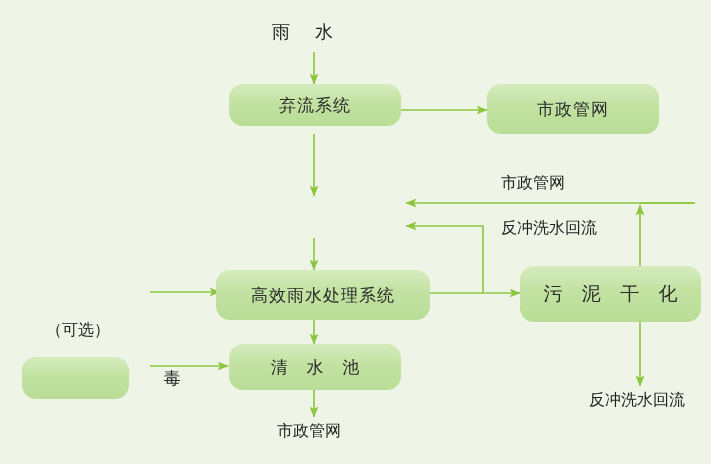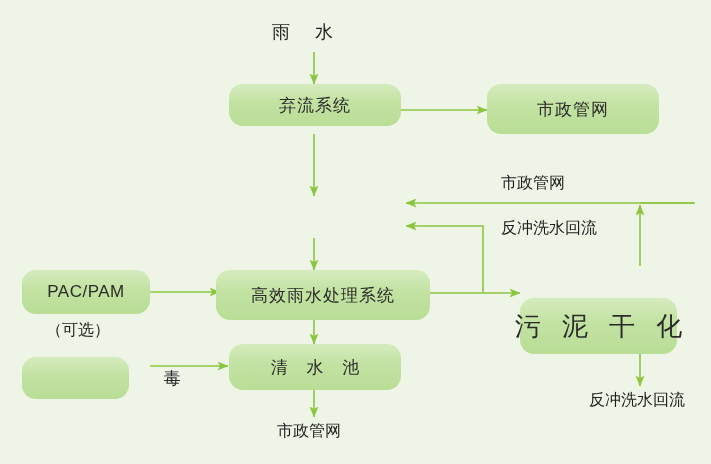--- a/index.html
+++ b/index.html
@@ -103,29 +103,28 @@
 
   <div class="title-label" style="left:272px; top:20px;">雨    水</div>
 
   <div class="node" style="left:229px; top:84px; width:172px; height:42px;">弃流系统</div>
 
   <div class="node" style="left:487px; top:84px; width:172px; height:50px;">市政管网</div>
 
 
   <div class="node" style="left:216px; top:270px; width:214px; height:50px;">高效雨水处理系统</div>
 
-  <div class="node latin" style="left:22px; top:270px; width:128px; height:44px; letter-spacing:0.5px;">PAC/PAM</div>
 
   <div class="label" style="left:46px; top:320px;">（可选）</div>
 
   <div class="node extra-space" style="left:22px; top:357px; width:107px; height:42px;padding-left:8px;">消      毒</div>
 
   <div class="node wide-space" style="left:229px; top:344px; width:172px; height:46px;text-align:center;">清 水 池</div>
 
-  <div class="node wide-space" style="left:520px; top:266px; width:157px; height:56px; font-size:26px;margin-top:32px;">污 泥 干 化</div>
+  <div class="node wide-space" style="left:520px; top:266px; width:181px; height:56px; font-size:19px;">污 泥 干 化</div>
 
   <div class="label" style="left:501px; top:173px;">市政管网</div>
 
   <div class="label" style="left:501px; top:218px;">反冲洗水回流</div>
 
   <div class="label" style="left:589px; top:390px;">反冲洗水回流</div>
 
   <div class="label" style="left:277px; top:421px;">市政管网</div>
 
 </div>

